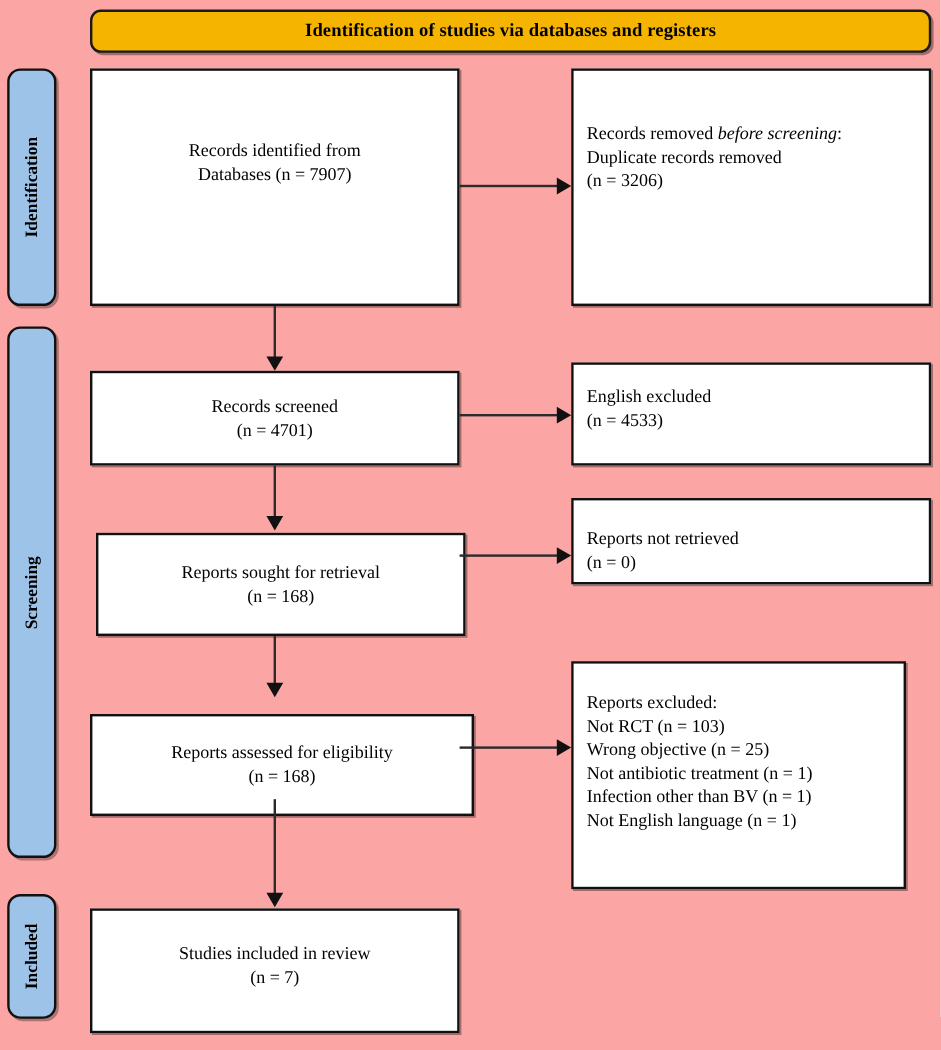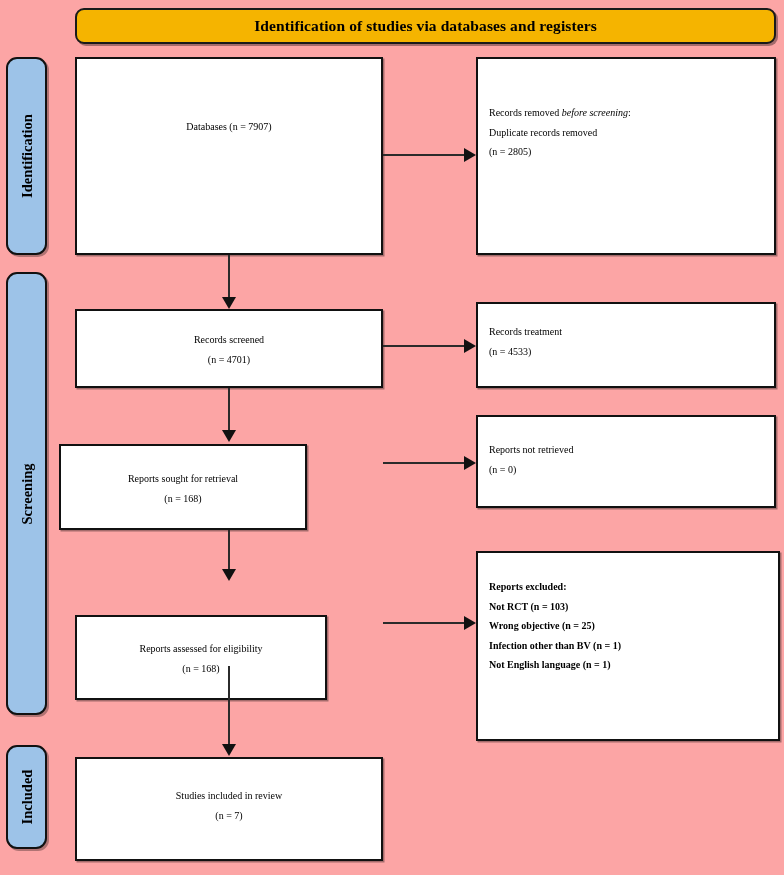--- a/index.html
+++ b/index.html
@@ -78,21 +78,21 @@
     text-align: center;
     left: 6px;
     right: 6px;
   }
   .box-inner.left {
     text-align: left;
     left: 11px;
     right: 6px;
   }
   .line {
-    font-size: 10px;
+    font-size: 15px;
     line-height: 19.5px;
     white-space: nowrap;
   }
   .line.wrap { white-space: normal; }
   .line em { font-style: italic; }
 
   
   .v-line {
     position: absolute;
     width: 1.6px;
@@ -136,90 +136,92 @@
   <div class="stage" style="left:6px; top:272px; width:41px; height:443px;">
     <span class="stage-label">Screening</span>
   </div>
 
   <div class="stage" style="left:6px; top:745px; width:41px; height:104px;">
     <span class="stage-label">Included</span>
   </div>
 
   <div class="box" style="left:75px; top:57px; width:308px; height:198px;">
     <div class="box-inner center" style="top:58px;">
+      <div class="line">Records identified from</div>
       <div class="line">Databases (n = 7907)</div>
     </div>
   </div>
 
   <div class="box" style="left:476px; top:57px; width:300px; height:198px;">
     <div class="box-inner left" style="top:44px;">
       <div class="line wrap"><span>Records removed </span><em>before screening</em><span>:</span></div>
       <div class="line">Duplicate records removed</div>
-      <div class="line">(n = 2805)</div>
+      <div class="line">(n = 3206)</div>
     </div>
   </div>
 
   <div class="h-line" style="left:383px; top:154px; width:82px;"></div>
   <div class="arrow-right" style="left:464px; top:148px;"></div>
 
   <div class="v-line" style="left:228px; top:255px; height:44px;"></div>
   <div class="arrow-down" style="left:222px; top:297px;"></div>
 
   <div class="box" style="left:75px; top:309px; width:308px; height:79px;">
     <div class="box-inner center" style="top:19px;text-align:center;">
       <div class="line">Records screened</div>
       <div class="line">(n = 4701)</div>
     </div>
   </div>
 
   <div class="box" style="left:476px; top:302px; width:300px; height:86px;">
     <div class="box-inner left" style="top:18px;">
-      <div class="line">Records treatment</div>
+      <div class="line">English excluded</div>
       <div class="line">(n = 4533)</div>
     </div>
   </div>
 
   <div class="h-line" style="left:383px; top:345px; width:82px;"></div>
   <div class="arrow-right" style="left:464px; top:339px;"></div>
 
   <div class="v-line" style="left:228px; top:388px; height:44px;"></div>
   <div class="arrow-down" style="left:222px; top:430px;"></div>
 
-  <div class="box" style="left:59px; top:444px; width:248px; height:86px;text-decoration:underline;">
+  <div class="box" style="left:80px; top:444px; width:308px; height:86px;text-decoration:underline;">
     <div class="box-inner center" style="top:23px;">
       <div class="line">Reports sought for retrieval</div>
       <div class="line">(n = 168)</div>
     </div>
   </div>
 
-  <div class="box" style="left:476px; top:415px; width:300px; height:93px;">
+  <div class="box" style="left:476px; top:415px; width:300px; height:72px;">
     <div class="box-inner left" style="top:23px;">
       <div class="line">Reports not retrieved</div>
       <div class="line">(n = 0)</div>
     </div>
   </div>
 
   <div class="h-line" style="left:383px; top:462px; width:82px;"></div>
   <div class="arrow-right" style="left:464px; top:456px;"></div>
 
   <div class="v-line" style="left:228px; top:530px; height:41px;"></div>
   <div class="arrow-down" style="left:222px; top:569px;"></div>
 
-  <div class="box" style="left:75px; top:615px; width:252px; height:85px;">
+  <div class="box" style="left:75px; top:595px; width:320px; height:85px;">
     <div class="box-inner center" style="top:22px;">
       <div class="line">Reports assessed for eligibility</div>
       <div class="line">(n = 168)</div>
     </div>
   </div>
 
-  <div class="box" style="left:476px; top:551px; width:304px; height:190px;font-weight:bold;">
+  <div class="box" style="left:476px; top:551px; width:279px; height:190px;">
     <div class="box-inner left" style="top:24px;">
       <div class="line">Reports excluded:</div>
       <div class="line">Not RCT (n = 103)</div>
       <div class="line">Wrong objective (n = 25)</div>
+      <div class="line">Not antibiotic treatment (n = 1)</div>
       <div class="line">Infection other than BV (n = 1)</div>
       <div class="line">Not English language (n = 1)</div>
     </div>
   </div>
 
   <div class="h-line" style="left:383px; top:622px; width:82px;"></div>
   <div class="arrow-right" style="left:464px; top:616px;"></div>
 
   <div class="v-line" style="left:228px; top:666px; height:80px;"></div>
   <div class="arrow-down" style="left:222px; top:744px;"></div>

